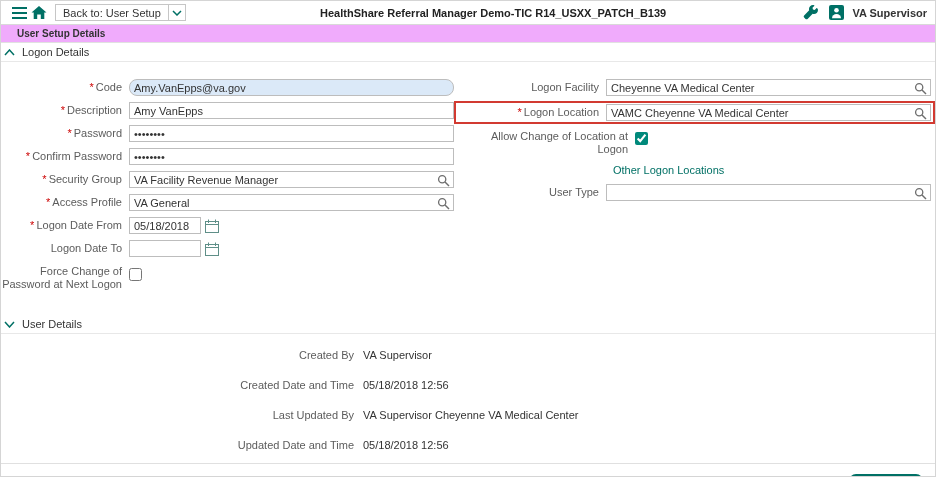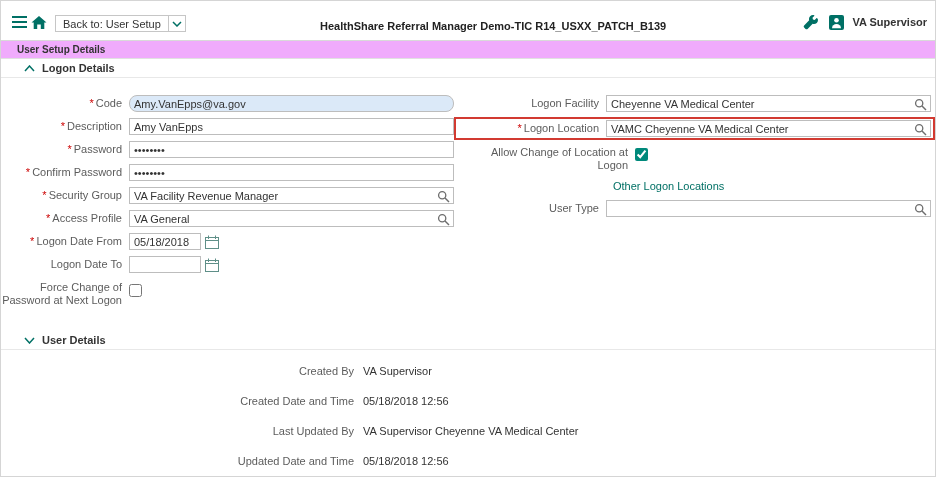--- a/index.html
+++ b/index.html
@@ -1,34 +1,34 @@
 <!DOCTYPE html>
 <html><head>
 <meta charset="utf-8">
 <style>
   * { box-sizing: border-box; }
   html,body { margin:0; padding:0; }
   body { font-family:"Liberation Sans", sans-serif; font-size:11px; color:#333; background:#e9e9e9; }
   .screen { width:936px; height:477px; background:#fff; display:flex; flex-direction:column; overflow:hidden; border:1px solid #d5d5d5; }
 
   
-  .topbar { height:40px; flex:none; display:flex; align-items:flex-end; padding:8px 8px; border-bottom:1px solid #d9d9d9; background:#fff; }
+  .topbar { height:24px; flex:none; display:flex; align-items:center; padding:8px 8px; border-bottom:1px solid #d9d9d9; background:#fff; }
   .icon-btn { display:inline-flex; align-items:center; justify-content:center; width:20px; height:20px; cursor:pointer; flex:none; }
   .back-btn { display:inline-flex; align-items:stretch; border:1px solid #c6c6c6; height:17px; margin-left:6px; cursor:pointer; background:#fff; }
   .back-btn .back-label { display:flex; align-items:center; padding:0 7px; font-size:11px; color:#333; }
   .back-btn .back-chev { display:flex; align-items:center; justify-content:center; width:17px; border-left:1px solid #c6c6c6; }
   .top-title { flex:1; text-align:center; font-weight:bold; font-size:11px; color:#222; }
   .top-right { display:flex; align-items:center; gap:6px; flex:none; }
   .user-name { font-weight:bold; color:#333; }
 
   
   .pagebar { height:18px; flex:none; display:flex; align-items:center; padding-left:16px; background:#f0abfc; border-bottom:1px solid #e1e1e1; font-weight:bold; font-size:10px; color:#333; }
 
   
-  .section-hdr { height:19px; flex:none; display:flex; align-items:center; gap:7px; padding-left:23px; border-bottom:1px solid #e8e8e8; font-weight:bold; color:#333; cursor:pointer; background:#fff; }
+  .section-hdr { height:19px; flex:none; display:flex; align-items:center; gap:7px; padding-left:3px; border-bottom:1px solid #e8e8e8; font-weight:normal; color:#333; cursor:pointer; background:#fff; }
 
   
   .form-area { display:flex; padding:16px 6px 24px 0; }
   .col { display:flex; flex-direction:column; gap:4px; }
   .col-left { width:468px; }
   .col-right { flex:1; }
   .row { display:flex; align-items:center; min-height:19px; }
   .lbl { width:128px; flex:none; text-align:right; padding-right:7px; color:#5c5c5c; line-height:1.2; }
   .lbl-r { width:152px; flex:none; text-align:right; padding-right:7px; color:#5c5c5c; line-height:1.2; }
   .req { color:#c00; margin-right:2px; }

